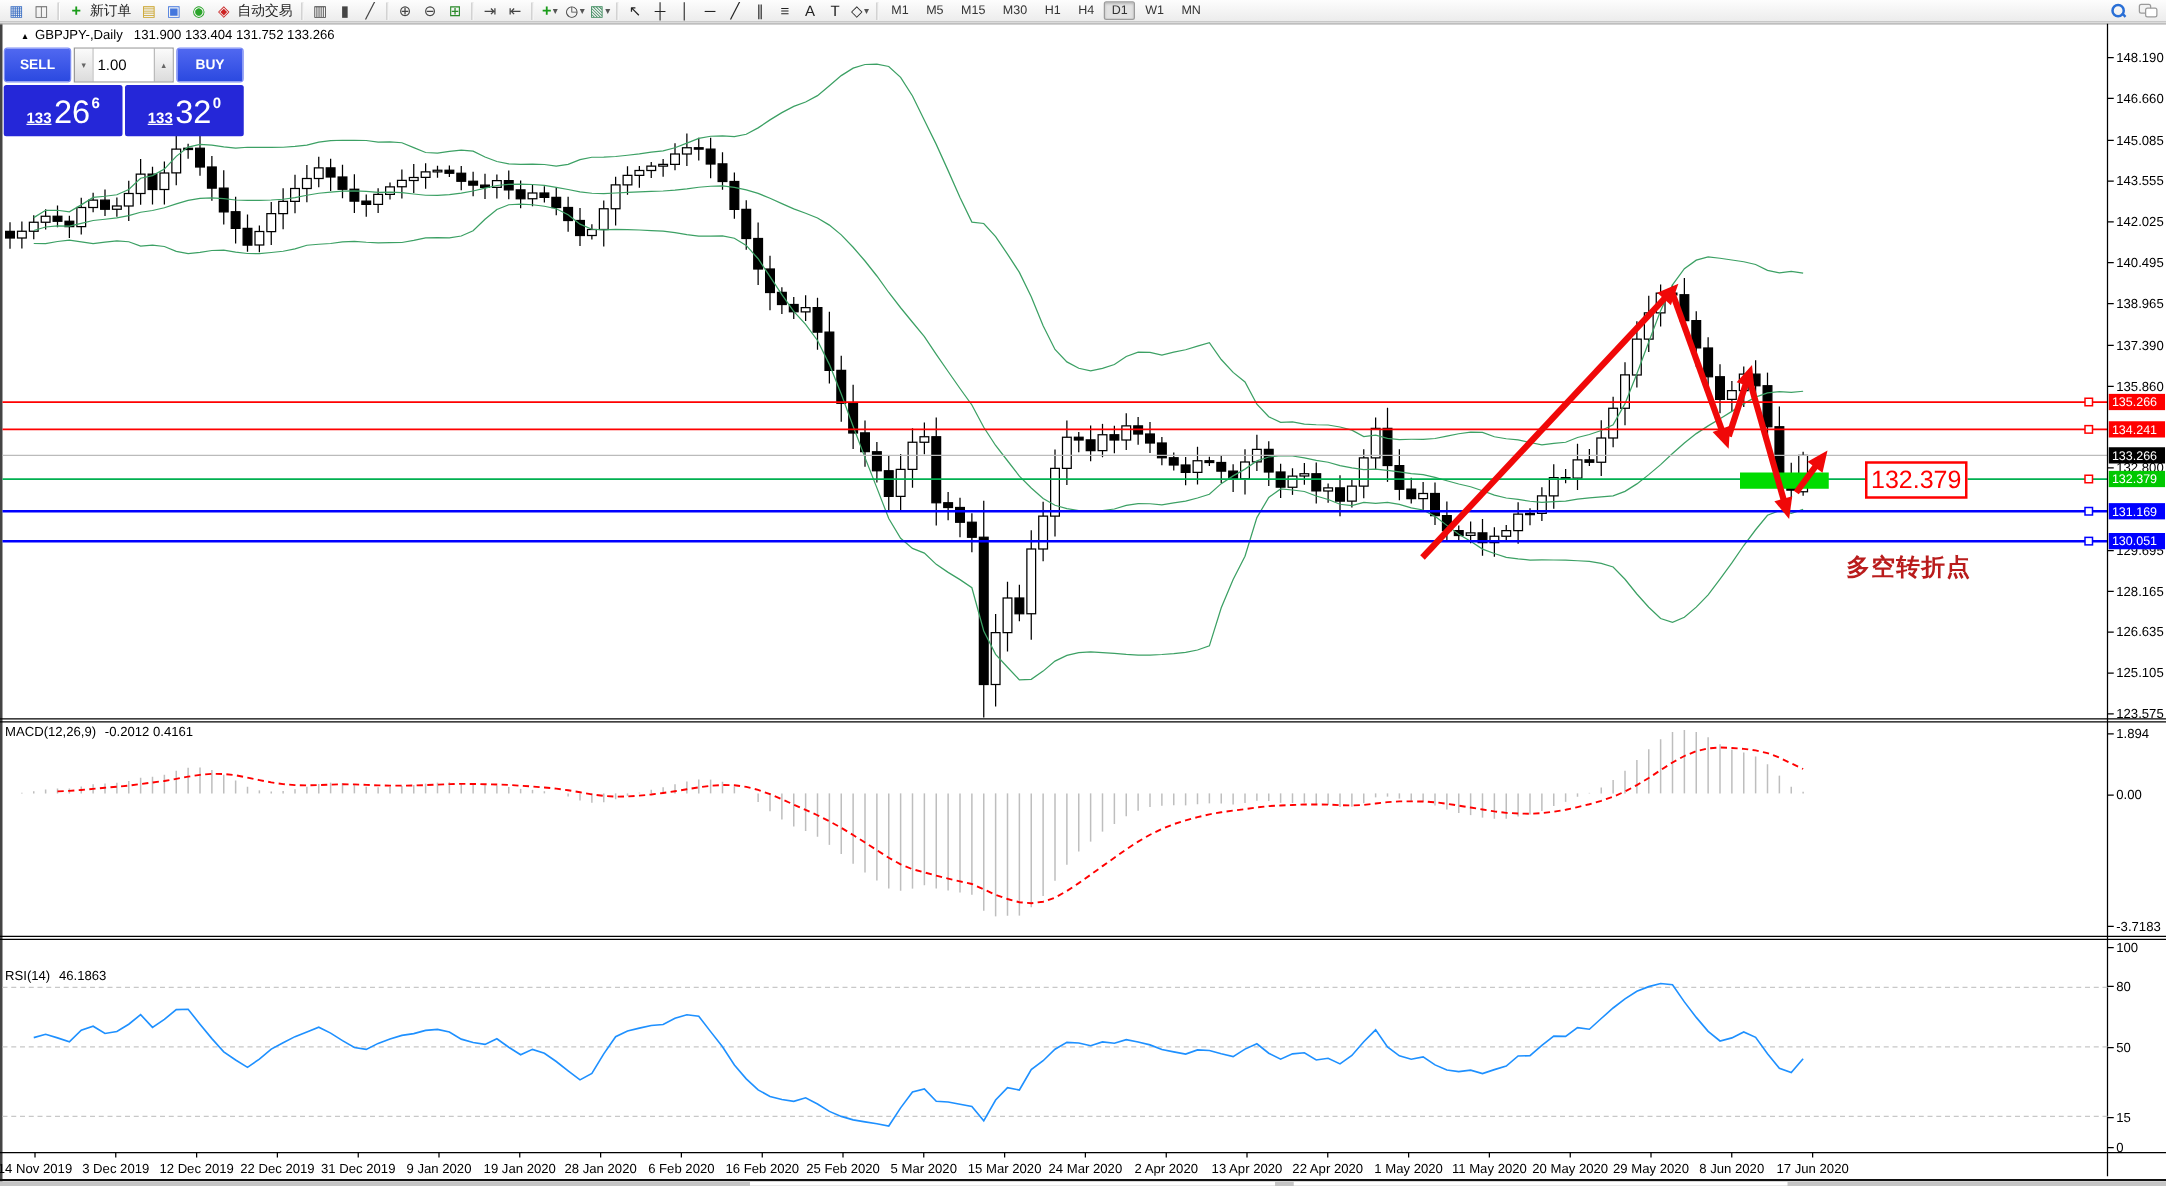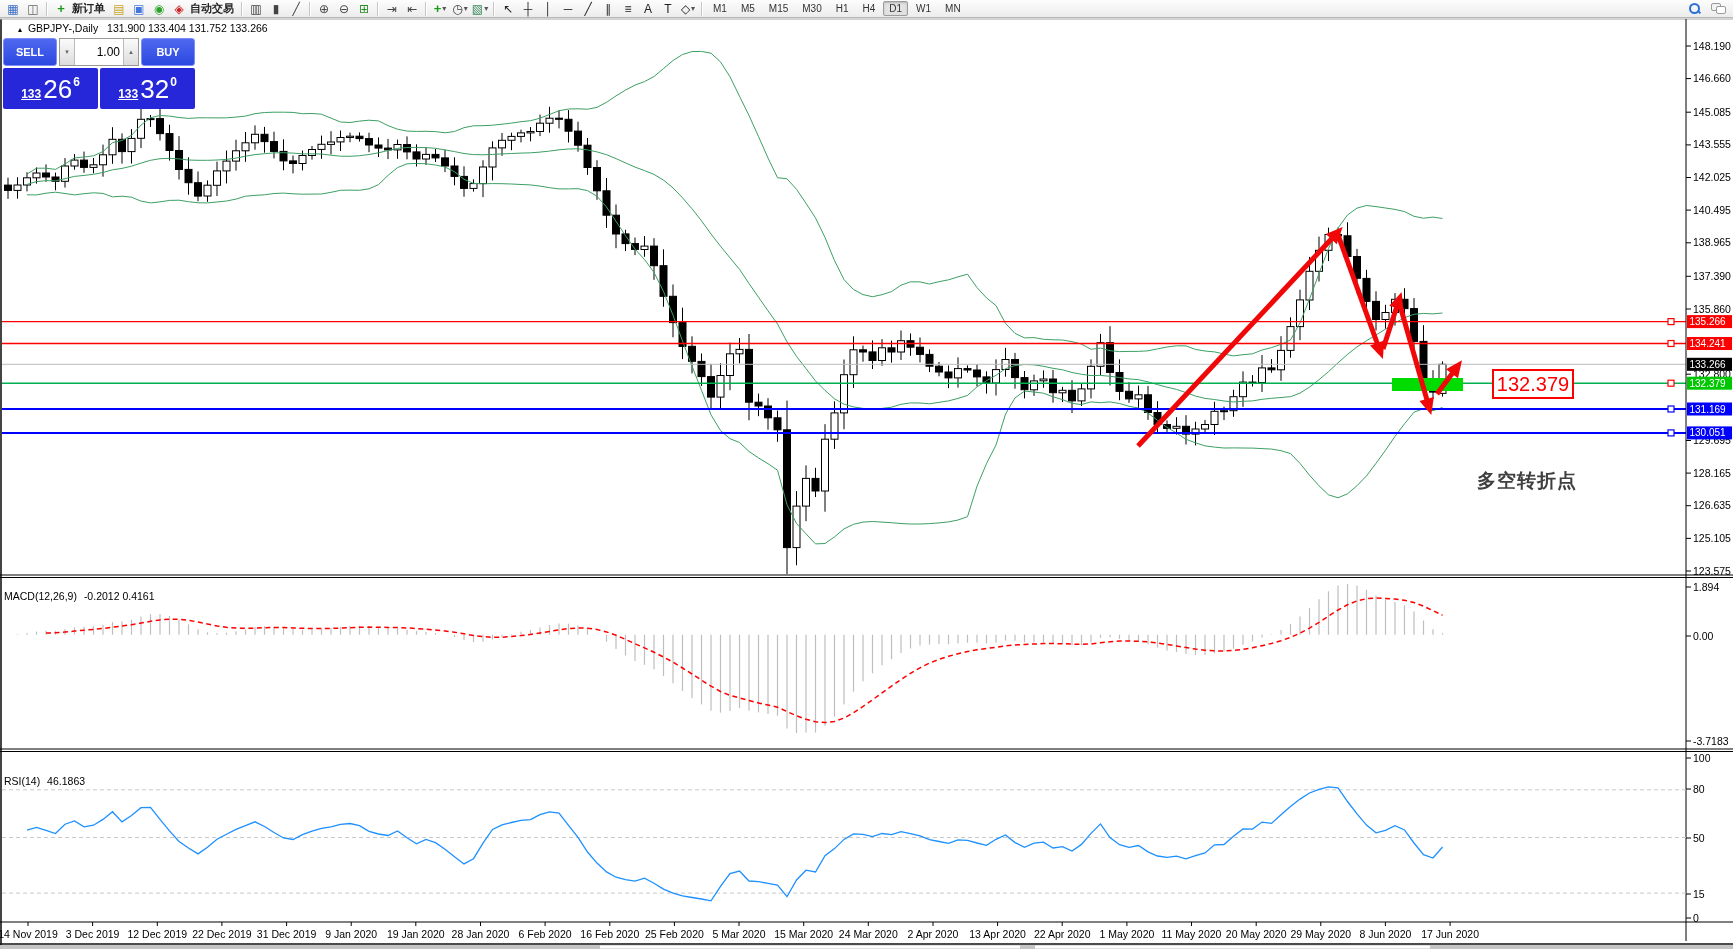--- a/index.html
+++ b/index.html
@@ -5,21 +5,21 @@
   html,body{margin:0;padding:0;background:#fff;}
   #stage{position:relative;width:1733px;height:949px;overflow:hidden;
          font-family:"Liberation Sans","DejaVu Sans",sans-serif;background:#fff;}
   
   #toolbar{position:absolute;left:0;top:0;width:1733px;height:18px;
     background:linear-gradient(#fdfdfd,#ececec);border-bottom:1px solid #b8b8b8;
     display:flex;align-items:center;padding-left:3px;box-sizing:border-box;z-index:5;}
   .tbi{width:20px;height:16px;display:flex;align-items:center;justify-content:center;
     font-size:12px;line-height:1;color:#444;cursor:default;}
   .tbi .caret{font-size:8px;color:#555;margin-left:1px;}
-  .tblabel{font-size:11px;color:#222;margin:0 4px 0 1px;white-space:nowrap;font-weight:bold;}
+  .tblabel{font-size:11px;color:#222;margin:0 4px 0 1px;white-space:nowrap;}
   .sep{width:1px;height:14px;background:#c7c7c7;border-right:1px solid #fff;margin:0 3px;}
   .tf{font-size:10px;color:#333;padding:1px 5px;margin:0 1px;border:1px solid transparent;border-radius:2px;}
   .tf.active{background:#e2e2e2;border:1px solid #9c9c9c;box-shadow:inset 0 1px 2px rgba(0,0,0,.2);}
   #tb-right{margin-left:auto;display:flex;align-items:center;margin-right:8px;gap:10px;}
   .search-glyph{position:relative;width:12px;height:12px;}
   .search-glyph::before{content:"";position:absolute;left:0;top:0;width:7px;height:7px;
     border:2px solid #2a6fd6;border-radius:50%;}
   .search-glyph::after{content:"";position:absolute;left:8px;top:8px;width:4px;height:2px;
     background:#2a6fd6;transform:rotate(45deg);}
   .chat-glyph{position:relative;width:14px;height:11px;}
@@ -33,33 +33,33 @@
   
   #quote-panel{position:absolute;left:3px;top:38px;width:192px;z-index:4;}
   #qp-row1{display:flex;height:28px;gap:2px;}
   .qp-btn{flex:0 0 54px;background:linear-gradient(#5068f0,#2b49e0);color:#fff;font-size:11px;
     font-weight:bold;display:flex;align-items:center;justify-content:center;border-radius:3px;
     border:1px solid #7d8df5;box-sizing:border-box;}
   #qp-spin{flex:1;display:flex;border:1px solid #9a9a9a;box-sizing:border-box;background:#fff;}
   .spin{width:14px;background:linear-gradient(#fbfbfb,#dcdcdc);border-right:1px solid #bbb;
     font-size:7px;color:#666;display:flex;align-items:center;justify-content:center;}
   .spin:last-child{border-right:none;border-left:1px solid #bbb;}
-  .vol{flex:1;border:none;outline:none;font-size:12px;text-align:right;padding:0 3px;width:40px;
+  .vol{flex:1;border:none;outline:none;font-size:12px;padding:0 3px;width:40px;
     font-family:"Liberation Sans",sans-serif;}
   #qp-row2{display:flex;gap:2px;margin-top:2px;height:41px;}
   .qp-price{flex:1;background:#2527d8;color:#fff;display:flex;align-items:center;justify-content:center;border-radius:2px;}
   .qp-price .sm{font-size:12px;font-weight:bold;margin:10px 2px 0 0;text-decoration:underline;}
   .qp-price .big{font-size:26px;line-height:36px;}
   .qp-price .sup{font-size:12px;font-weight:bold;margin:-14px 0 0 1px;}
   
   .pane-label{position:absolute;left:4px;font-size:10.5px;color:#000;z-index:3;white-space:nowrap;}
   #callout{position:absolute;left:1492px;top:369px;width:78px;height:26px;border:2px solid #f00;
     background:#fff;color:#f00;font-size:20px;line-height:26px;text-align:center;z-index:3;}
-  #cjk-note{position:absolute;left:1477px;top:441px;font-size:19px;font-weight:bold;color:#404040;
-    letter-spacing:1px;z-index:3;white-space:nowrap;margin-top:27px;}
+  #cjk-note{position:absolute;left:1477px;top:441px;font-size:19px;font-weight:bold;color:#b91c1c;
+    letter-spacing:1px;z-index:3;white-space:nowrap;}
   svg text{font-family:"Liberation Sans","DejaVu Sans",sans-serif;}
 </style>
 </head>
 <body>
 
 <div id="stage">
 
   <svg id="chart-svg" width="1733" height="949" viewBox="0 0 1733 949" style="position:absolute;left:0;top:0;z-index:1;">
       <defs>
         <clipPath id="mainClip">
@@ -824,21 +824,21 @@
         <span class="sup">6</span>
       </div>
       <div class="qp-price">
         <span class="sm">133</span>
         <span class="big">32</span>
         <span class="sup">0</span>
       </div>
     </div>
   </div>
 
-  <div class="pane-label" style="top:580px;margin-top:10px;">
+  <div class="pane-label" style="top:580px;">
     <span>MACD(12,26,9)</span>
     <span style="margin-left:4px;">-0.2012 0.4161</span>
   </div>
   <div class="pane-label" style="top:755px;margin-top:20px;">
     <span>RSI(14)</span>
     <span style="margin-left:4px;">46.1863</span>
   </div>
 
   <div id="callout">132.379</div>
   <div id="cjk-note">多空转折点</div>

